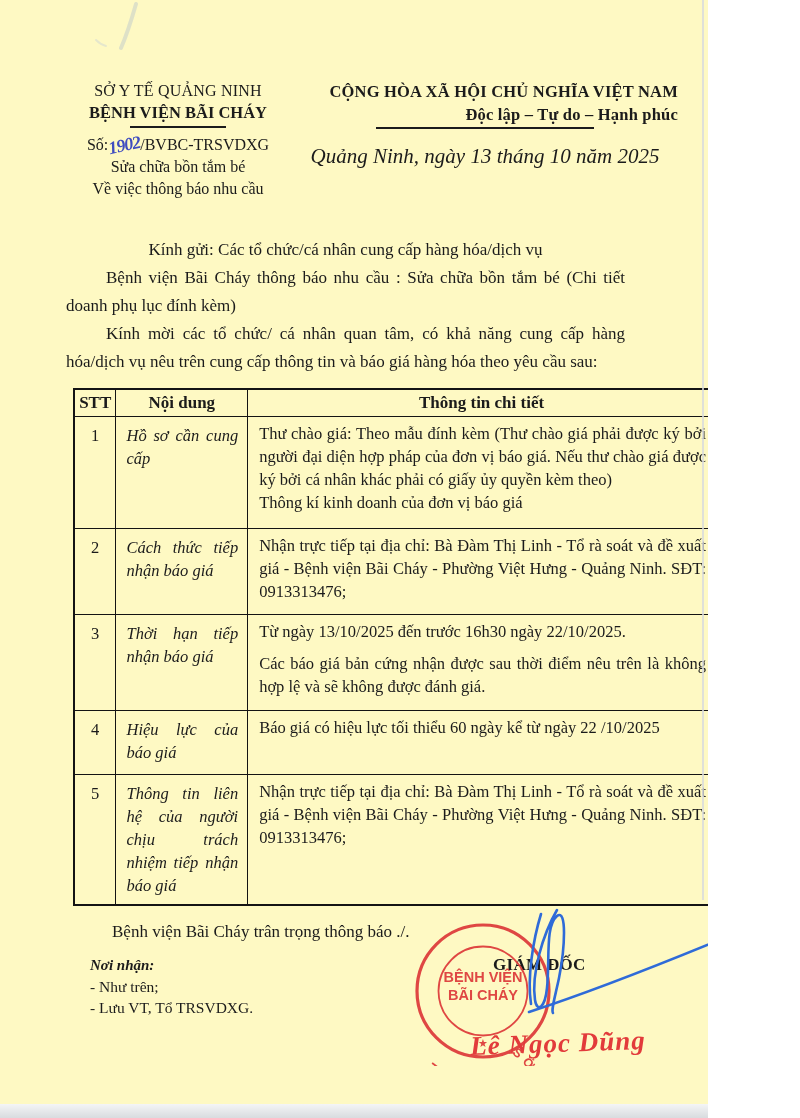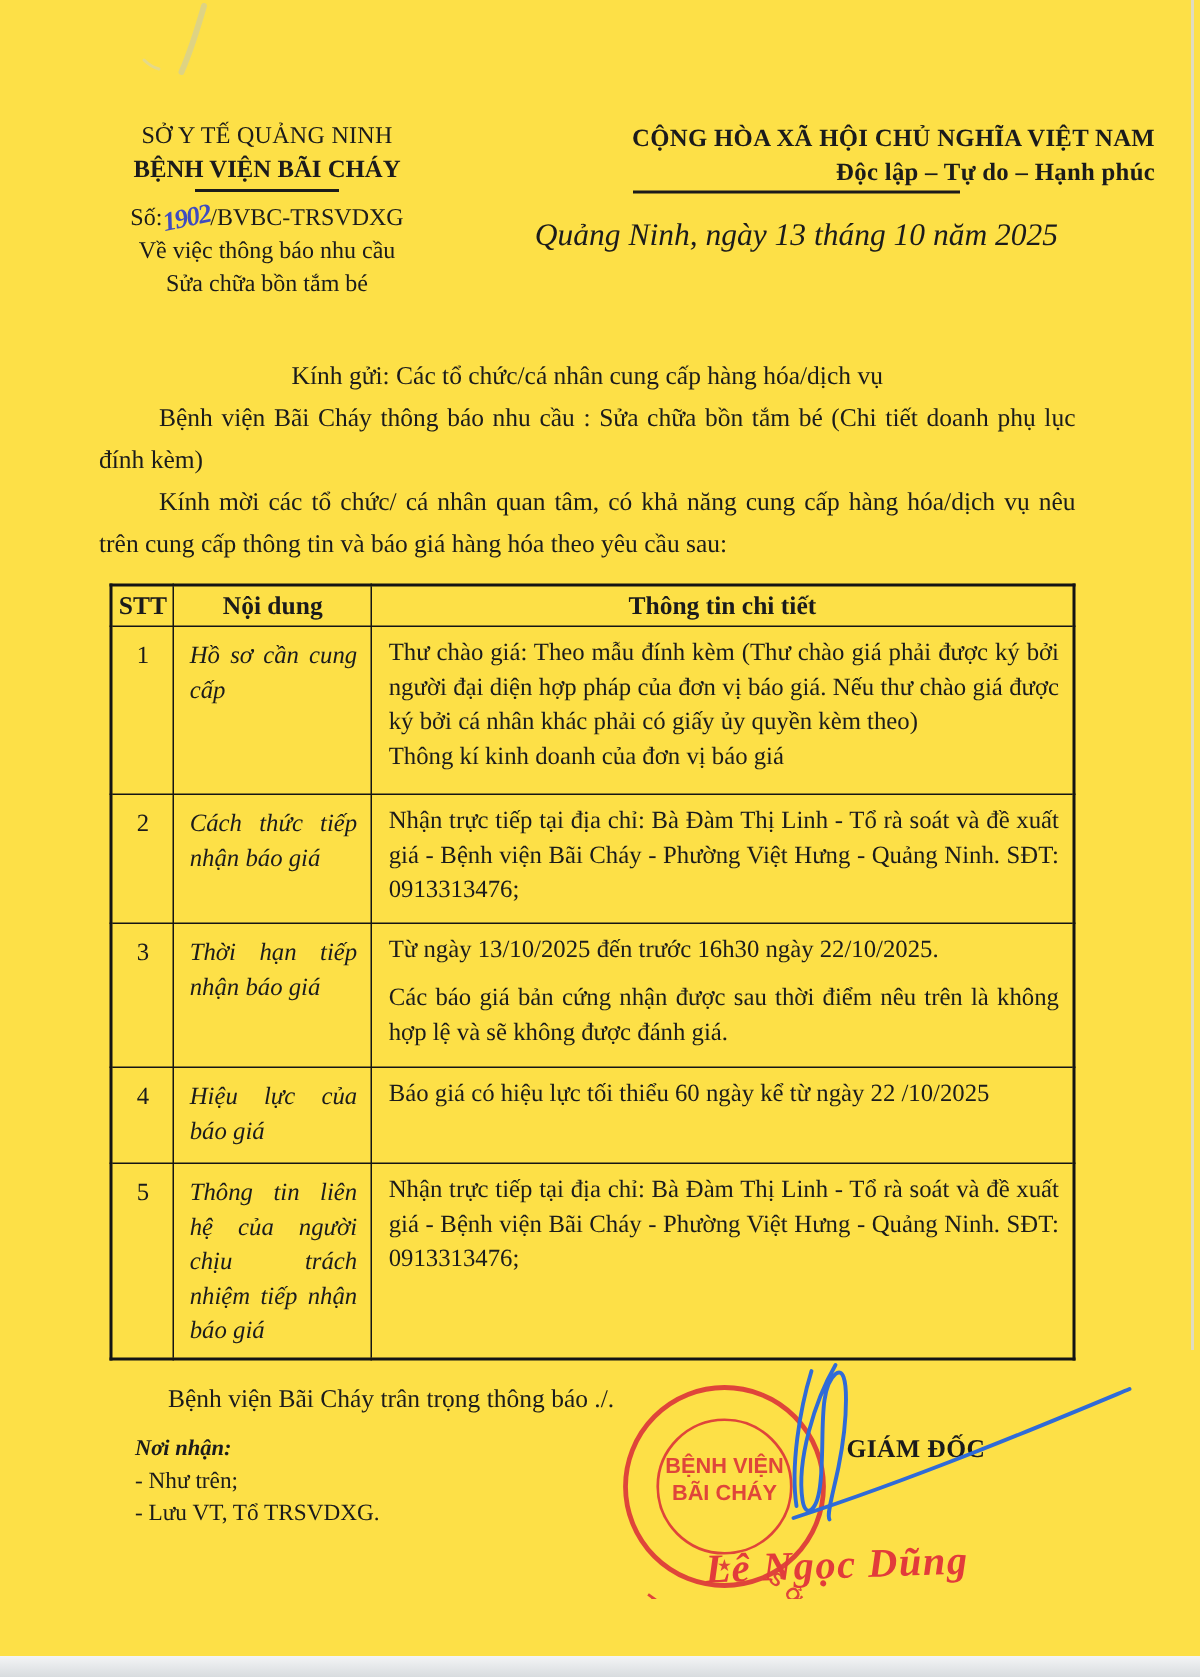--- a/index.html
+++ b/index.html
@@ -1,19 +1,19 @@
 <!DOCTYPE html>
 <html lang="vi"><head>
 <meta charset="utf-8">
 <style>
   html,body{margin:0;padding:0;background:#ffffff;}
   .page{
     position:relative;
-    width:800px;height:1118px;
-    background:#fde047;
+    width:708px;height:1118px;
+    background:#fef9c3;
     overflow:hidden;
     font-family:"Liberation Serif","DejaVu Serif",serif;
     color:#1b1b1b;
   }
   
   .edge-line{position:absolute;right:4px;top:0;height:900px;width:2px;background:#d7dadd;opacity:.8;}
   .bottom-band{position:absolute;left:0;right:0;bottom:0;height:14px;
     background:linear-gradient(#f4f5f6,#d8dcdf);}
   .pencil-mark{position:absolute;left:88px;top:2px;opacity:.45;}
   
@@ -69,22 +69,22 @@
     <path d="M8 38 c 3 3 6 5 10 6" stroke="#c9d2d8" stroke-width="2" fill="none" stroke-linecap="round"></path>
   </svg>
   <div class="edge-line"></div>
 
   <div class="header">
     <div class="h-left">
       <div class="org">SỞ Y TẾ QUẢNG NINH</div>
       <div class="hosp">BỆNH VIỆN BÃI CHÁY</div>
       <div class="rule-left"></div>
       <div class="so-line"><span>Số:</span><span class="hand-num">1902</span><span>/BVBC-TRSVDXG</span></div>
+      <div>Sửa chữa bồn tắm bé</div>
       <div>Về việc thông báo nhu cầu</div>
-      <div>Sửa chữa bồn tắm bé</div>
     </div>
     <div class="h-right">
       <div class="nat">CỘNG HÒA XÃ HỘI CHỦ NGHĨA VIỆT NAM</div>
       <div class="nat">Độc lập – Tự do – Hạnh phúc</div>
       <div class="rule-right"></div>
       <div class="dateline">Quảng Ninh, ngày 13 tháng 10 năm 2025</div>
     </div>
   </div>
 
   <div class="content">

